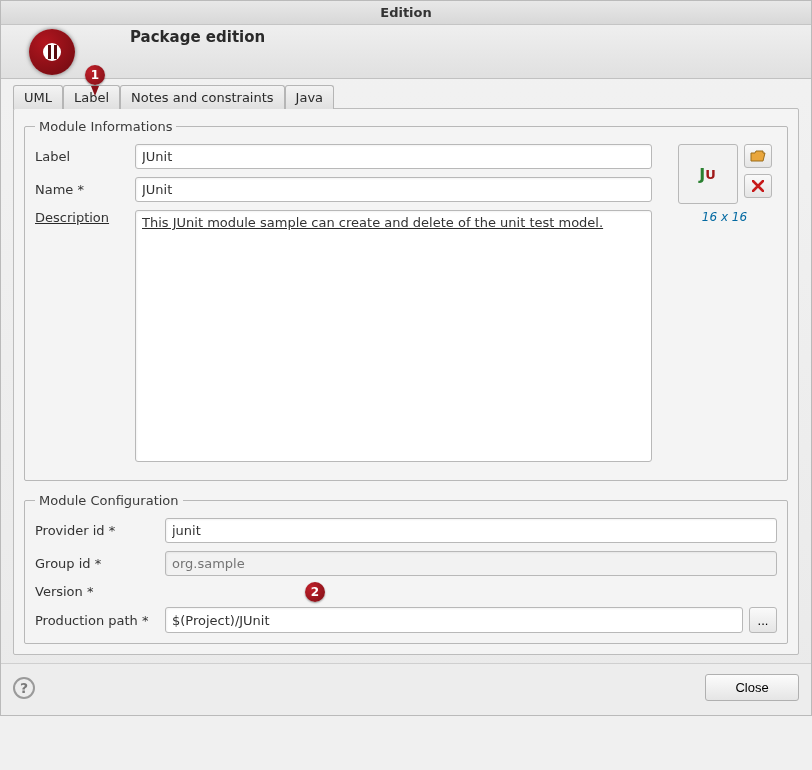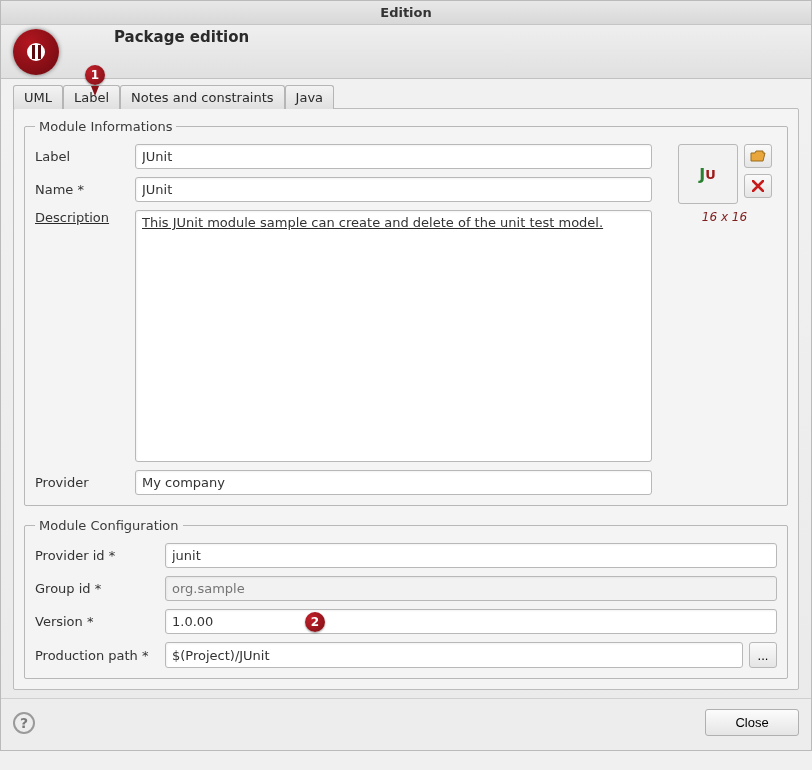--- a/index.html
+++ b/index.html
@@ -26,21 +26,21 @@
     background: linear-gradient(#e8e8e8, #d8d8d8);
     border-bottom: 1px solid #c5c5c5;
   }
   .header {
     position: relative;
     height: 54px;
     background: linear-gradient(#efefef, #e0e0e0);
     border-bottom: 1px solid #c1c1c1;
     display: flex;
     align-items: center;
-    padding-left: 12px;
+    padding-left: 28px;
   }
   .header-title {
     font-weight: bold;
     font-size: 15px;
     margin-left: 55px;
     margin-top: -30px;
   }
   .content {
     padding: 0 8px 8px 8px;
   }
@@ -142,21 +142,21 @@
     width: 28px; height: 24px;
     border: 1px solid #b8b8b8;
     border-radius: 3px;
     background: linear-gradient(#fafafa,#e5e5e5);
     display: flex; align-items:center; justify-content:center;
     cursor: pointer;
     font-size: 13px;
     padding: 0;
   }
   .preview-caption {
-    color: #7f1d1d;
+    color: #0369a1;
     font-style: italic;
     font-size: 12px;
     margin-top: 6px;
   }
   .prodpath-row { display: flex; }
   .prodpath-row input { flex: 1; }
   .prodpath-row .smallbtn { margin-left: 6px; width: 28px; height: 26px; }
   .footer {
     display: flex;
     align-items: center;
@@ -281,24 +281,20 @@
               <label>Label</label>
               <input type="text" value="JUnit" style="">
             </div>
             <div class="row">
               <label>Name *</label>
               <input type="text" value="JUnit" style="">
             </div>
             <div class="row" style="align-items:flex-start;text-decoration:underline;">
               <label>Description</label>
               <textarea style="">This JUnit module sample can create and delete of the unit test model.</textarea>
-            </div>
-            <div class="row" style="margin-bottom:0;">
-              <label>Provider</label>
-              <input type="text" value="My company" style="">
             </div>
           </div>
           <div class="info-right">
             <div class="preview-row">
               <div class="preview-box">
                 <span class="ju-j">J</span>
                   <span class="ju-u">U</span>
               </div>
               <div class="icon-btn-col">
                 <button class="iconbtn">
@@ -324,21 +320,20 @@
         <div class="row cfg">
           <label>Provider id *</label>
           <input type="text" value="junit" style="">
         </div>
         <div class="row cfg">
           <label>Group id *</label>
           <input type="text" readonly="" placeholder="org.sample" style="">
         </div>
         <div class="row cfg rel">
           <label>Version *</label>
-          <input type="text" value="1.0.00" style="">
           <div class="callout-inline">
               <span>2</span>
             </div>
         </div>
         <div class="row cfg" style="margin-bottom:0;">
           <label>Production path *</label>
           <div class="prodpath-row" style="flex:1;">
             <input type="text" value="$(Project)/JUnit" style="">
             <button class="smallbtn">
                 <span>...</span>

